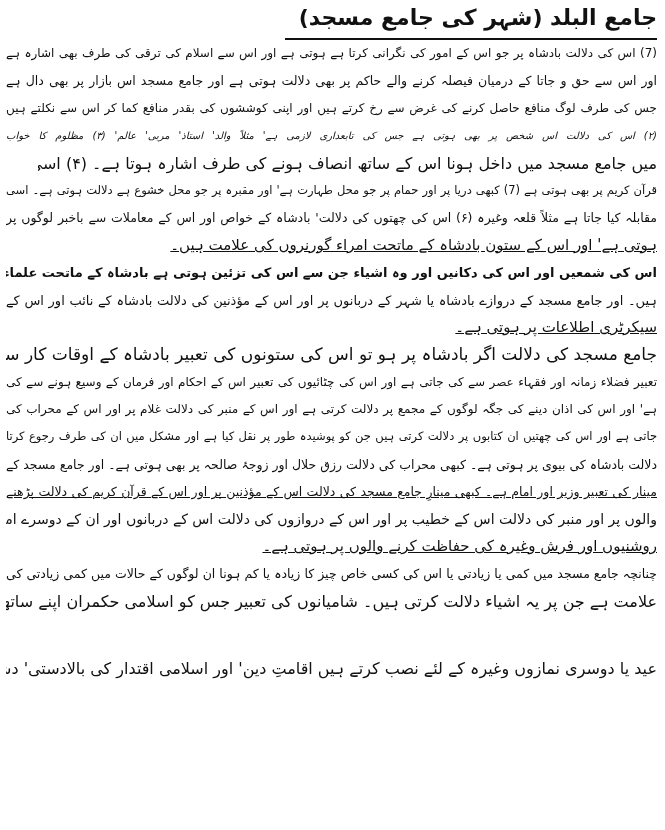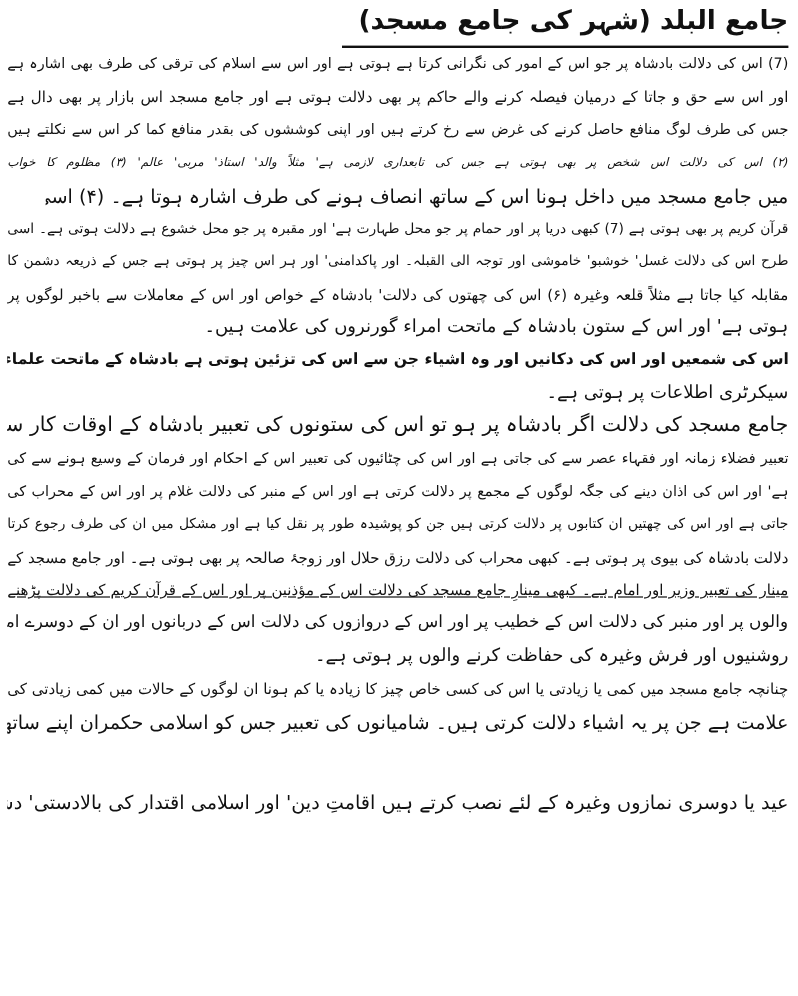--- a/index.html
+++ b/index.html
@@ -18,42 +18,42 @@
       display: inline-block;
     }
     .title-rule {
       position: absolute; right: 0; top: 36px; width: 372px; height: 2px; background: #111;
     }
     .lines { position: absolute; left: 6px; right: 8px; top: 40px; }
     .line {
       height: 27.4px; line-height: 27.4px; font-size: 15px; white-space: nowrap;
       overflow: hidden; text-align: justify; text-align-last: justify;
     }
-    .line.short { text-align-last: right; }
+    .line.short { text-align-last: right; text-decoration: underline; }
     .line.para-start { padding-left: 0; }
   </style>
 </head>
 <body>
 
 <div class="page">
   <div class="title-wrap">
     <span class="title">جامع البلد (شہر کی جامع مسجد)</span>
     <div class="title-rule"></div>
   </div>
   <div class="lines" id="lines">
       <div class="line" style="font-size: 12px;">(7) اس کی دلالت بادشاہ پر جو اس کے امور کی نگرانی کرتا ہے ہوتی ہے اور اس سے اسلام کی ترقی کی طرف بھی اشارہ ہے</div>
       <div class="line" style="font-size: 12.5px;">اور اس سے حق و جاتا کے درمیان فیصلہ کرنے والے حاکم پر بھی دلالت ہوتی ہے اور جامع مسجد اس بازار پر بھی دال ہے</div>
       <div class="line" style="font-size: 12px;">جس کی طرف لوگ منافع حاصل کرنے کی غرض سے رخ کرتے ہیں اور اپنی کوششوں کی بقدر منافع کما کر اس سے نکلتے ہیں</div>
       <div class="line" style="font-size: 10px; font-style: italic;">(۲) اس کی دلالت اس شخص پر بھی ہوتی ہے جس کی تابعداری لازمی ہے' مثلاً والد' استاذ' مربی' عالم' (۳) مظلوم کا خواب</div>
       <div class="line" style="font-size: 16px; margin-left: 32px;">میں جامع مسجد میں داخل ہونا اس کے ساتھ انصاف ہونے کی طرف اشارہ ہوتا ہے۔ (۴) اسی کی طرح اس کی دلالت</div>
       <div class="line" style="font-size: 11.5px;">قرآن کریم پر بھی ہوتی ہے (7) کبھی دریا پر اور حمام پر جو محل طہارت ہے' اور مقبرہ پر جو محل خشوع ہے دلالت ہوتی ہے۔ اسی</div>
-      <div class="line" style="font-size: 11.5px;">طرح اس کی دلالت غسل' خوشبو' خاموشی اور توجہ الی القبلہ۔ اور پاکدامنی' اور ہر اس چیز پر ہوتی ہے جس کے ذریعہ دشمن کا</div>
       <div class="line" style="font-size: 12.5px;">مقابلہ کیا جاتا ہے مثلاً قلعہ وغیرہ (۶) اس کی چھتوں کی دلالت' بادشاہ کے خواص اور اس کے معاملات سے باخبر لوگوں پر</div>
       <div class="line short">ہوتی ہے' اور اس کے ستون بادشاہ کے ماتحت امراء گورنروں کی علامت ہیں۔</div>
       <div class="line para-start" style="font-size: 13px; font-weight: bold;">اس کی شمعیں اور اس کی دکانیں اور وہ اشیاء جن سے اس کی تزئین ہوتی ہے بادشاہ کے ماتحت علماء پر دلالت کرتی</div>
+      <div class="line" style="font-size: 13px;">ہیں۔ اور جامع مسجد کے دروازے بادشاہ یا شہر کے دربانوں پر اور اس کے مؤذنین کی دلالت بادشاہ کے نائب اور اس کے</div>
       <div class="line short">سیکرٹری اطلاعات پر ہوتی ہے۔</div>
       <div class="line para-start" style="font-size: 17px;">جامع مسجد کی دلالت اگر بادشاہ پر ہو تو اس کی ستونوں کی تعبیر بادشاہ کے اوقات کار سے اور اس کی روشنیوں کی</div>
       <div class="line" style="font-size: 12px;">تعبیر فضلاء زمانہ اور فقہاء عصر سے کی جاتی ہے اور اس کی چٹائیوں کی تعبیر اس کے احکام اور فرمان کے وسیع ہونے سے کی</div>
       <div class="line" style="font-size: 12px;">ہے' اور اس کی اذان دینے کی جگہ لوگوں کے مجمع پر دلالت کرتی ہے اور اس کے منبر کی دلالت غلام پر اور اس کے محراب کی</div>
       <div class="line" style="font-size: 11.5px;">جاتی ہے اور اس کی چھتیں ان کتابوں پر دلالت کرتی ہیں جن کو پوشیدہ طور پر نقل کیا ہے اور مشکل میں ان کی طرف رجوع کرتا</div>
       <div class="line" style="font-size: 12.5px;">دلالت بادشاہ کی بیوی پر ہوتی ہے۔ کبھی محراب کی دلالت رزق حلال اور زوجۂ صالحہ پر بھی ہوتی ہے۔ اور جامع مسجد کے</div>
       <div class="line" style="font-size: 12.5px; text-decoration: underline;">مینار کی تعبیر وزیر اور امام ہے۔ کبھی مینارِ جامع مسجد کی دلالت اس کے مؤذنین پر اور اس کے قرآن کریم کی دلالت پڑھنے</div>
       <div class="line" style="font-size: 14px;">والوں پر اور منبر کی دلالت اس کے خطیب پر اور اس کے دروازوں کی دلالت اس کے دربانوں اور ان کے دوسرے امور</div>
       <div class="line short">روشنیوں اور فرش وغیرہ کی حفاظت کرنے والوں پر ہوتی ہے۔</div>
       <div class="line para-start" style="font-size: 12.5px;">چنانچہ جامع مسجد میں کمی یا زیادتی یا اس کی کسی خاص چیز کا زیادہ یا کم ہونا ان لوگوں کے حالات میں کمی زیادتی کی</div>

